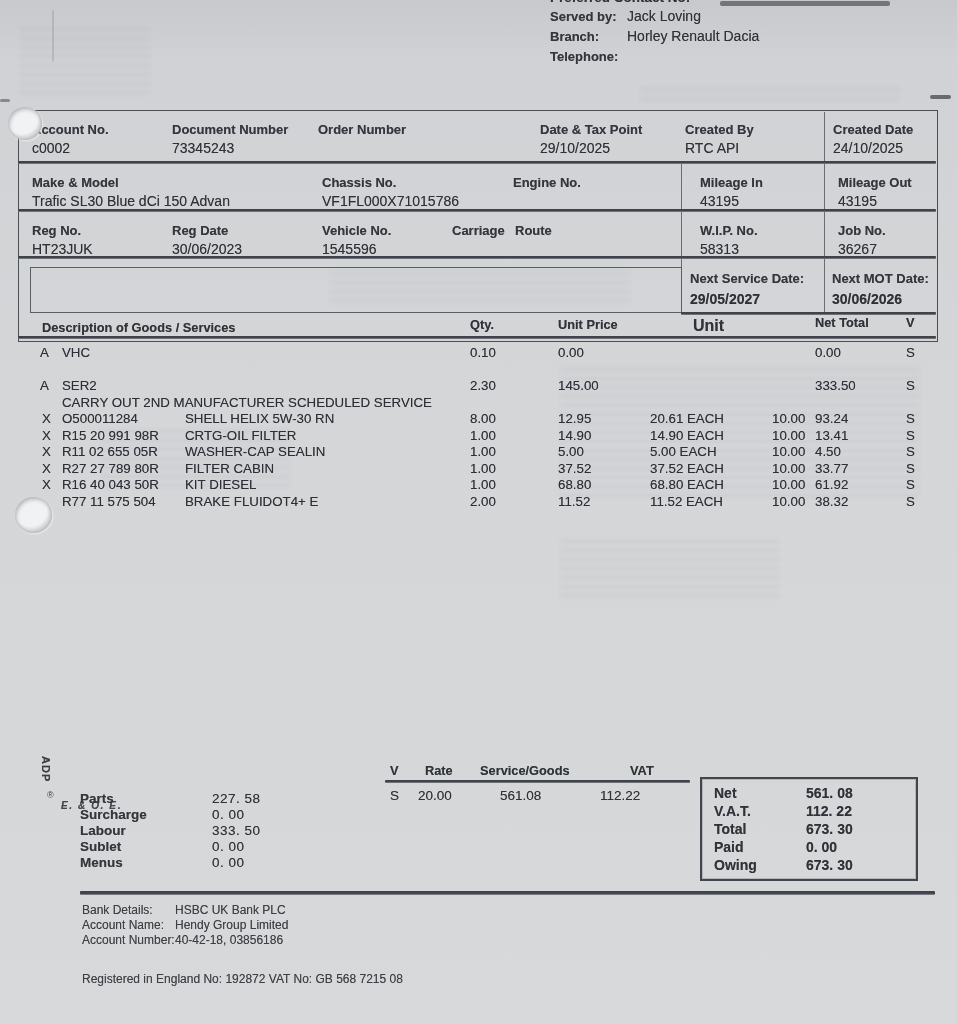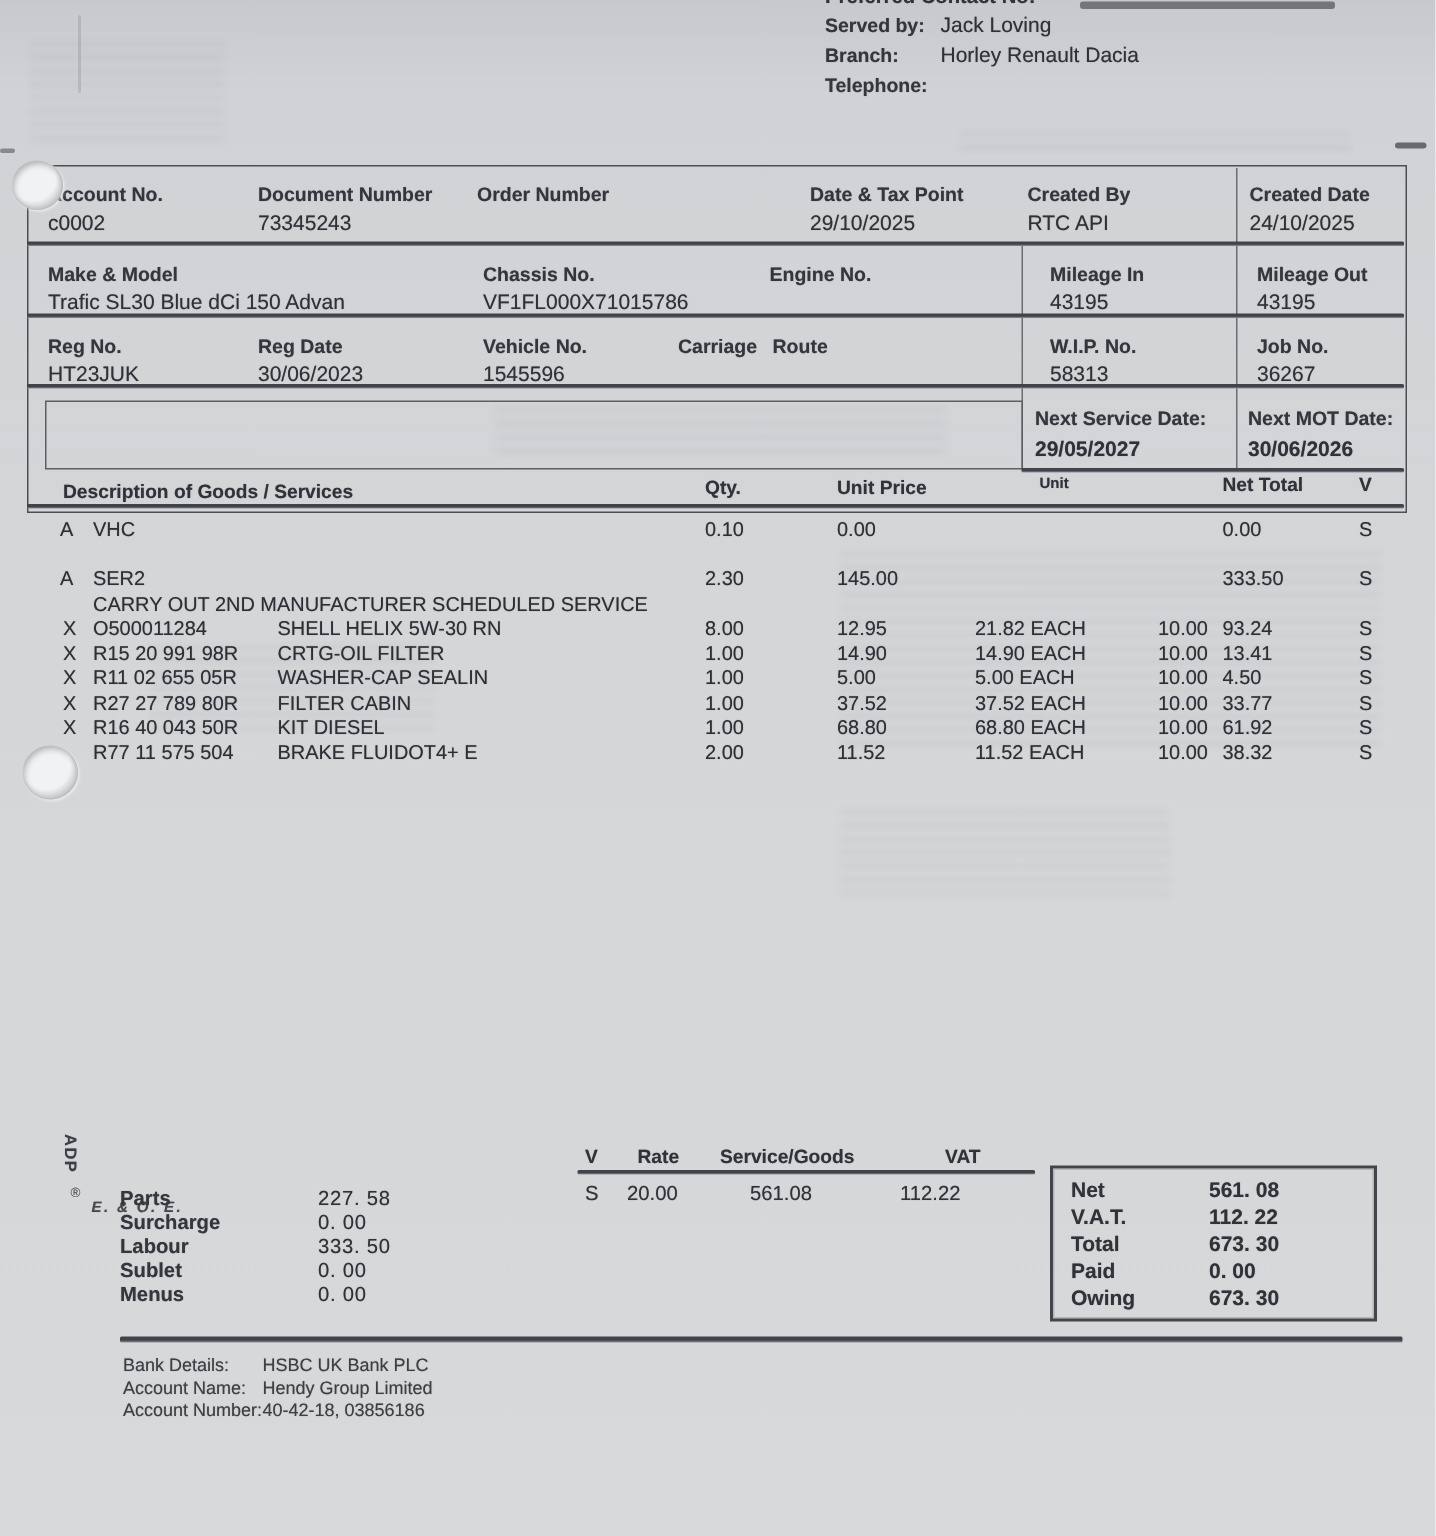--- a/index.html
+++ b/index.html
@@ -106,21 +106,21 @@
   <div class="pos" style="left:30px;top:267px;width:650px;height:44px;border:1px solid #5b5e64"></div>
   <span class="abs txt lbl" style="left:690px;top:271px">Next Service Date:</span>
   <span class="abs txt val b" style="left:690px;top:291px">29/05/2027</span>
   <span class="abs txt lbl" style="left:832px;top:271px">Next MOT Date:</span>
   <span class="abs txt val b" style="left:832px;top:291px">30/06/2026</span>
   <div class="hr" style="left:681px;top:312px;width:255px"></div>
 
   <span class="abs txt b" style="left:42px;top:320px;font-size:12.8px">Description of Goods / Services</span>
   <span class="abs txt b rt" style="left:470px;top:317px;width:85px;font-size:12.8px">Qty.</span>
   <span class="abs txt b rt" style="left:558px;top:317px;width:85px;font-size:12.8px">Unit Price</span>
-  <span class="abs txt b" style="left:693px;top:317px;font-size:10px">Unit</span>
+  <span class="abs txt b" style="left:693px;top:317px;font-size:16px">Unit</span>
   <span class="abs txt b rt" style="left:815px;top:315px;width:83px;font-size:12.8px">Net Total</span>
   <span class="abs txt b" style="left:906px;top:315px;font-size:12.8px">V</span>
   <div class="hr" style="left:18px;top:336px;width:918px"></div>
 
   <div class="line" style="top:345px">
     <span class="abs txt" style="left:40px">A</span>
     <span class="abs txt" style="left:62px">VHC</span>
     <span class="abs txt rt" style="left:470px;width:85px">0.10</span>
     <span class="abs txt rt" style="left:558px;width:85px">0.00</span>
     <span class="abs txt rt" style="left:815px;width:83px">0.00</span>
@@ -136,21 +136,21 @@
   </div>
   <div class="line" style="top:395px">
     <span class="abs txt" style="left:62px">CARRY OUT 2ND MANUFACTURER SCHEDULED SERVICE</span>
   </div>
   <div class="line" style="top:411px">
     <span class="abs txt" style="left:42px">X</span>
     <span class="abs txt" style="left:62px">O500011284</span>
     <span class="abs txt" style="left:185px">SHELL HELIX 5W-30 RN</span>
     <span class="abs txt rt" style="left:470px;width:85px">8.00</span>
     <span class="abs txt rt" style="left:558px;width:85px">12.95</span>
-    <span class="abs txt rt" style="left:650px;width:112px">21.82 EACH</span>
+    <span class="abs txt rt" style="left:650px;width:112px">20.61 EACH</span>
     <span class="abs txt rt" style="left:772px;width:62px">10.00</span>
     <span class="abs txt rt" style="left:815px;width:83px">93.24</span>
     <span class="abs txt" style="left:906px">S</span>
   </div>
   <div class="line" style="top:428px">
     <span class="abs txt" style="left:42px">X</span>
     <span class="abs txt" style="left:62px">R15 20 991 98R</span>
     <span class="abs txt" style="left:185px">CRTG-OIL FILTER</span>
     <span class="abs txt rt" style="left:470px;width:85px">1.00</span>
     <span class="abs txt rt" style="left:558px;width:85px">14.90</span>
@@ -245,14 +245,15 @@
     <span class="pos txt b rt" style="left:104px;top:78px;width:96px;font-size:14px">673. 30</span>
   </div>
 
   <div class="hr" style="left:80px;top:891px;width:855px;height:3.5px"></div>
   <span class="pos txt footnote" style="left:82px;top:903px">Bank Details:</span>
   <span class="pos txt footnote" style="left:175px;top:903px">HSBC UK Bank PLC</span>
   <span class="pos txt footnote" style="left:82px;top:918px">Account Name:</span>
   <span class="pos txt footnote" style="left:175px;top:918px">Hendy Group Limited</span>
   <span class="pos txt footnote" style="left:82px;top:933px">Account Number:</span>
   <span class="pos txt footnote" style="left:175px;top:933px">40-42-18, 03856186</span>
+  <span class="pos txt footnote" style="left:82px;top:972px">Registered in England No: 192872 VAT No: GB 568 7215 08</span>
 
 </div>
 
 </body></html>

